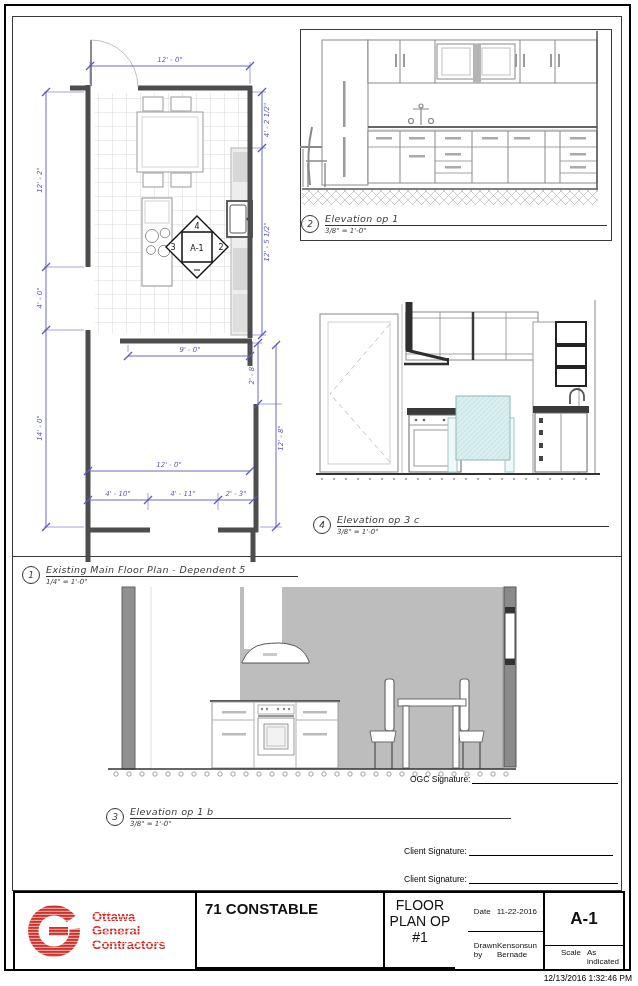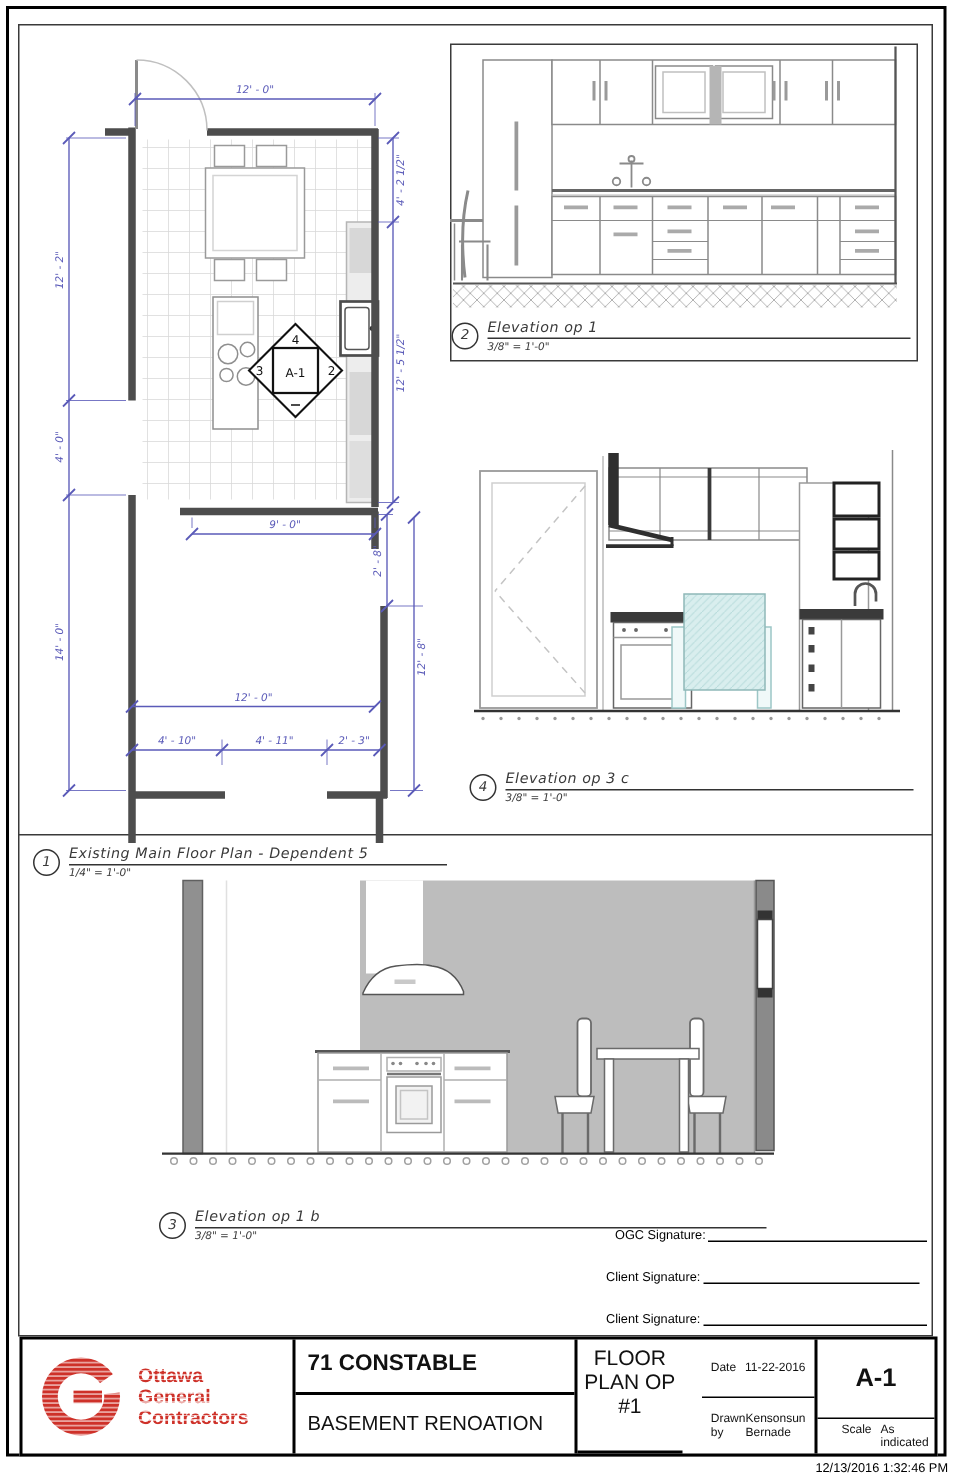--- a/index.html
+++ b/index.html
@@ -463,21 +463,21 @@
   </div>
 
   <div class="vlabel arch" style="left:106px;top:806px;width:405px">
     <span class="vnum">3</span>
     <div class="vtext">
       <div class="vtitle">Elevation op 1 b</div>
       <div class="vscale">3/8" = 1'-0"</div>
     </div>
   </div>
 
-  <div class="sigrow" style="left:410px;top:818px;width:208px">
+  <div class="sigrow" style="left:410px;top:774px;width:208px">
     <span>OGC Signature:</span>
     <span class="sigline"></span>
   </div>
   <div class="sigrow" style="left:404px;top:846px;width:209px">
     <span>Client Signature:</span>
     <span class="sigline"></span>
   </div>
   <div class="sigrow" style="left:404px;top:874px;width:214px">
     <span>Client Signature:</span>
     <span class="sigline"></span>
@@ -498,21 +498,20 @@
         <rect width="58" height="62" fill="url(#scanp)"></rect>
       </svg>
       <div class="logo-text scan">
         <div>Ottawa</div>
         <div>General</div>
         <div>Contractors</div>
       </div>
     </div>
     <div class="proj-cell">
       <div class="proj-name">71 CONSTABLE</div>
-      <div class="proj-sub">BASEMENT RENOATION</div>
     </div>
     <div class="right-cell">
       <div class="sheet-title">FLOOR PLAN OP #1</div>
       <div class="meta">
         <div class="meta-left">
           <div class="meta-row">
             <span>Date</span>
             <span>11-22-2016</span>
           </div>
           <div class="meta-row">

